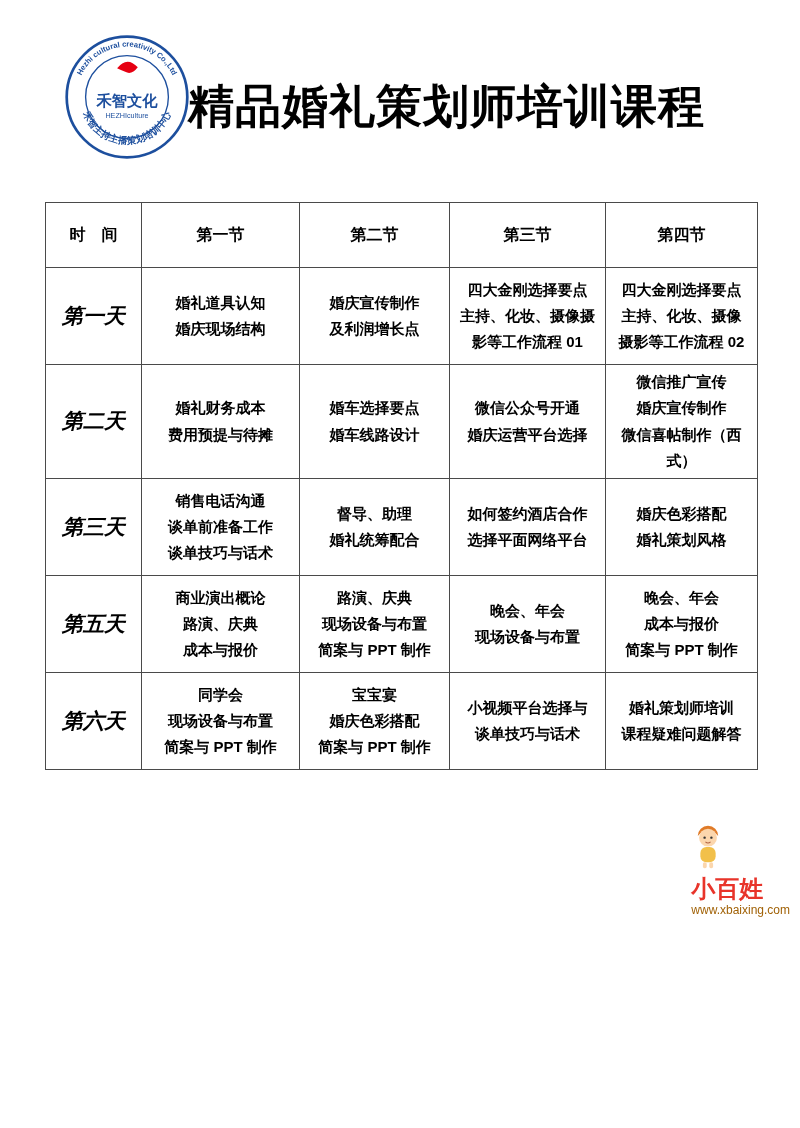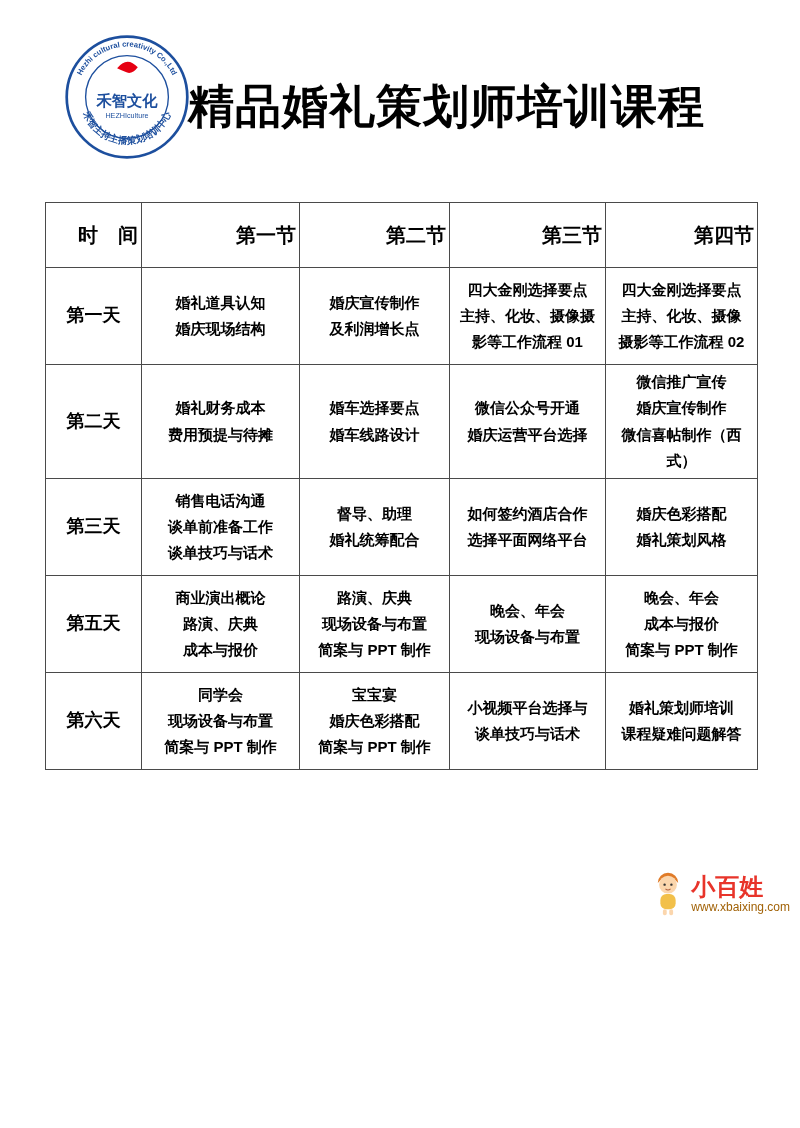--- a/index.html
+++ b/index.html
@@ -22,39 +22,39 @@
   .course-table{
     position:absolute;left:45px;top:202px;width:712px;
     border-collapse:collapse;table-layout:fixed;
   }
   .course-table th,.course-table td{
     border:1px solid #4a4a4a;
     text-align:center;vertical-align:middle;
     font-weight:bold;color:#000;
     padding:4px 3px;
   }
-  .course-table th{height:56px;font-size:20px;text-align:right;}
+  .course-table th{height:56px;font-size:16px;}
   .course-table td{height:88px;font-size:15px;line-height:1.75;white-space:pre-line;}
-  .course-table td.day-cell{font-size:18px;}
+  .course-table td.day-cell{font-size:21px;font-style:italic;}
   
   .footer-left{position:absolute;left:78px;top:926px;width:180px;text-align:center;}
   .footer-left .logo-bottom{width:94px;height:94px;display:inline-block;}
   .copyright{margin-top:8px;font-size:12.5px;color:#222;font-weight:normal;}
   .footer-center{position:absolute;left:310px;top:930px;width:220px;text-align:center;}
   .police-badge{width:62px;height:72px;display:inline-block;}
   .police-record{margin-top:16px;font-size:15px;font-weight:bold;color:#000;white-space:nowrap;}
   .footer-right{position:absolute;left:585px;top:936px;width:150px;text-align:center;}
   .baidu-logo{width:50px;height:48px;display:inline-block;}
   .baidu-name{font-size:15px;font-weight:bold;color:#16417f;margin-top:2px;}
   .baidu-sub{font-size:7px;letter-spacing:1.5px;color:#8a8a8a;margin-top:2px;}
   .baidu-cert{font-size:14px;font-weight:bold;color:#000;margin-top:10px;}
   
   .watermark{
     position:absolute;right:10px;bottom:4px;
-    display:flex;align-items:center;gap:6px;
+    display:flex;gap:6px;flex-direction:column;
   }
   .mascot{width:34px;height:46px;}
   .wm-text{text-align:left;}
   .wm-name{font-size:24px;font-weight:bold;color:#e8342a;line-height:1.1;}
   .wm-url{font-size:12px;color:#a16207;line-height:1.2;}
 </style>
 </head>
 <body>
 
 <svg width="0" height="0" style="position:absolute" aria-hidden="true">

